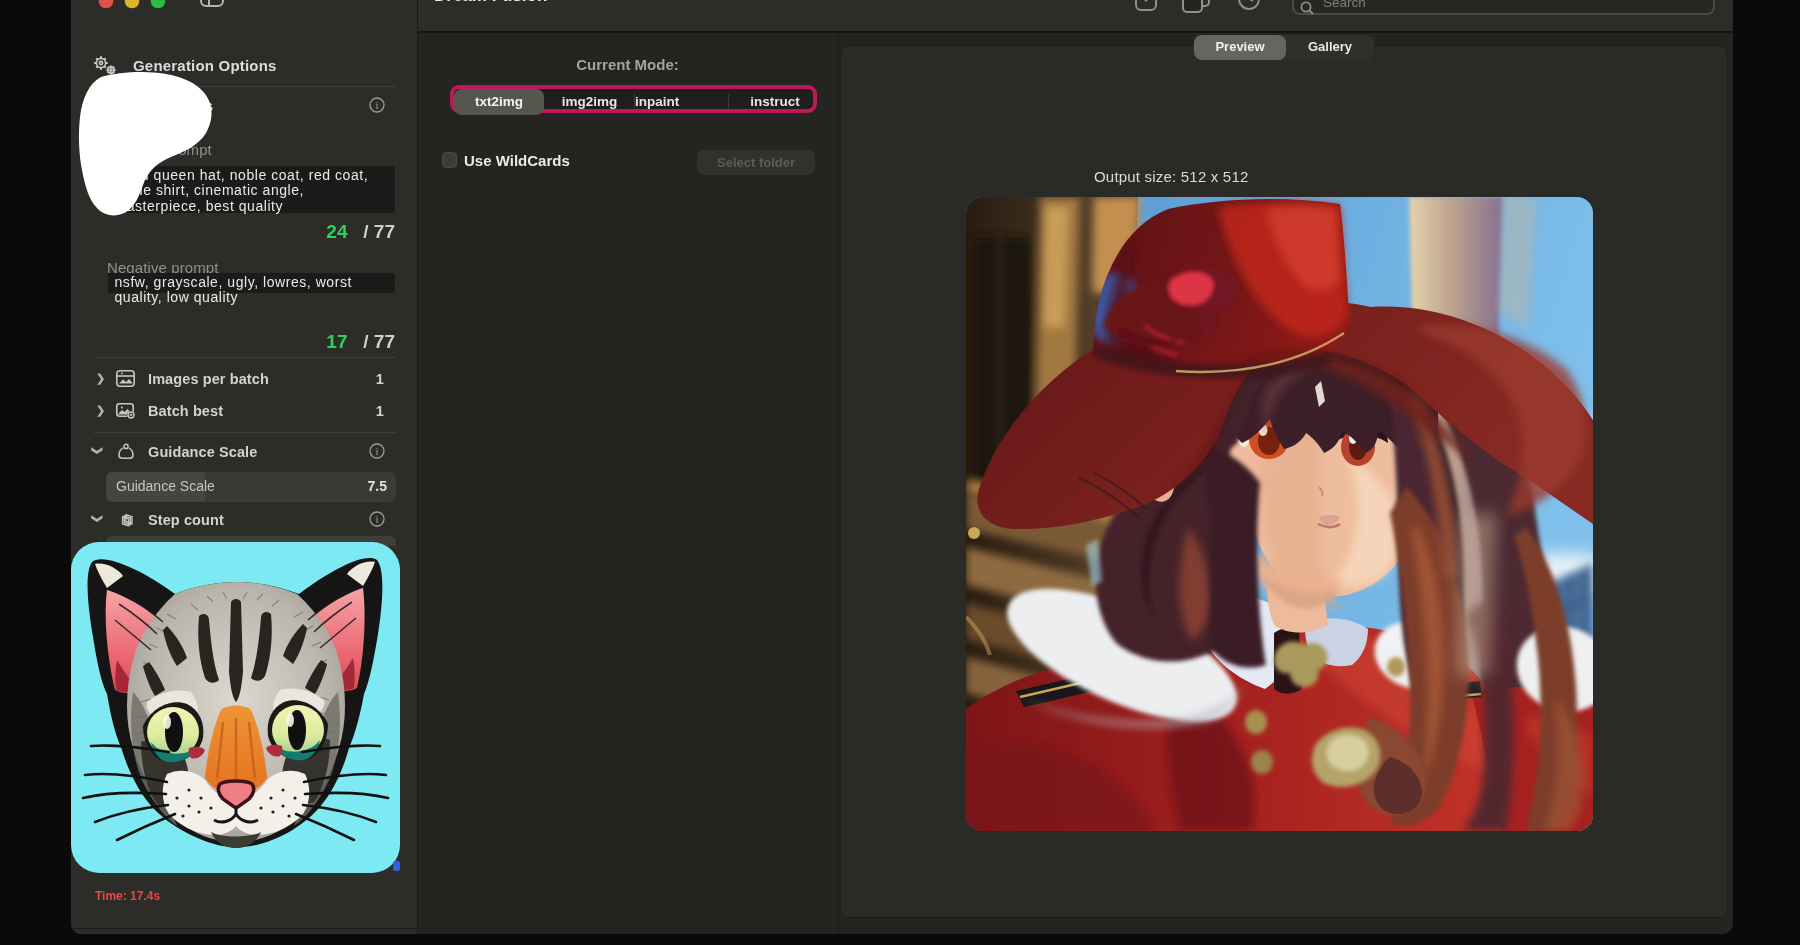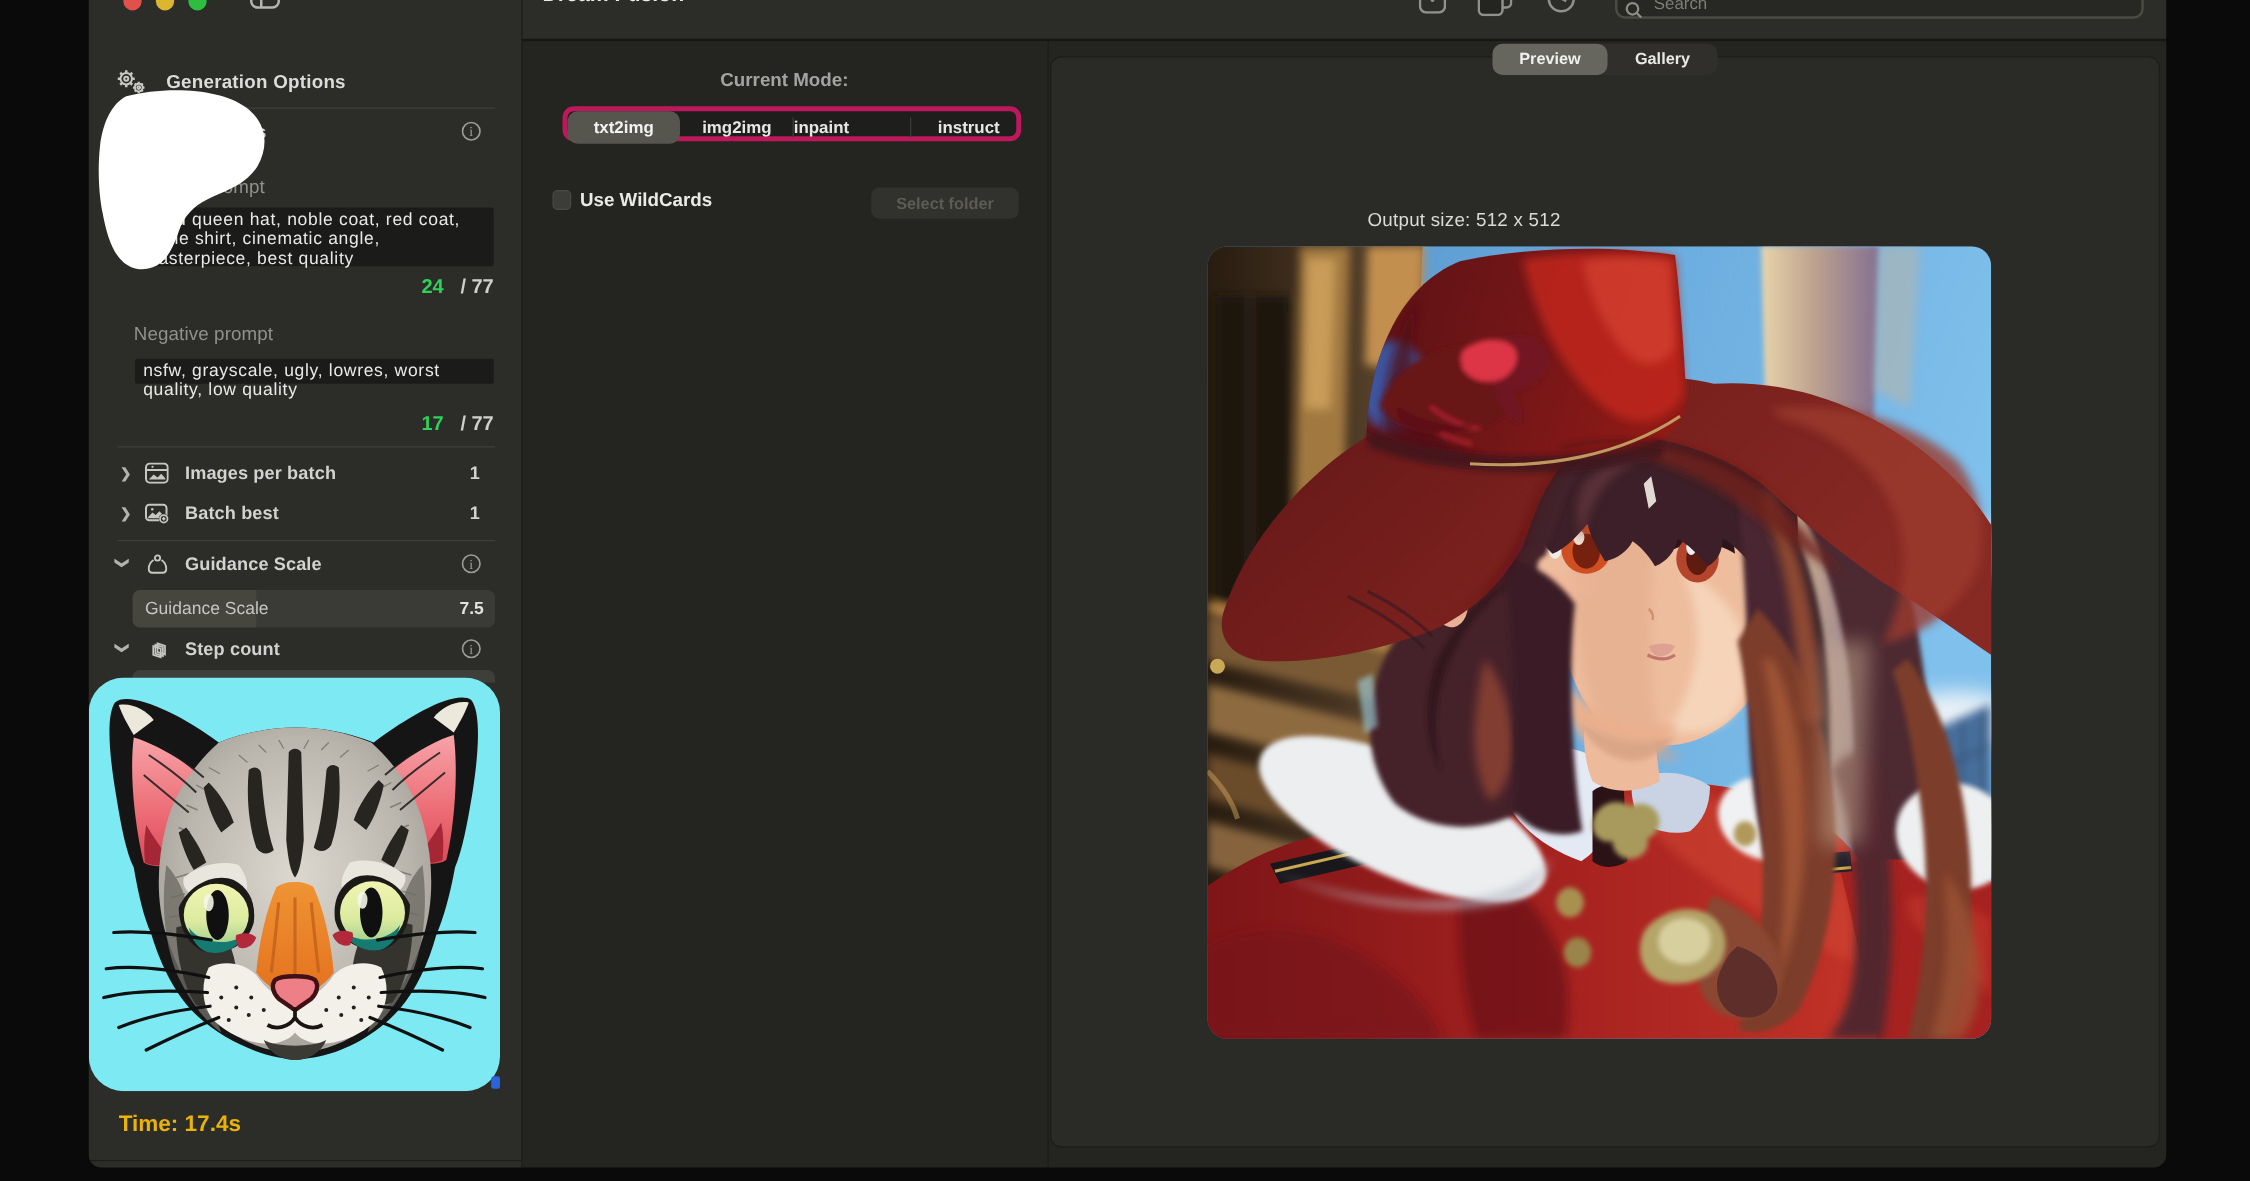--- a/index.html
+++ b/index.html
@@ -14,21 +14,21 @@
     background:#2c2c29; border-bottom:2px solid #161614; }
   #vdiv1 { position:absolute; left:346px; top:0; width:1px; height:934px; background:#1a1a18; }
   #vdiv2 { position:absolute; left:767px; top:33px; width:1px; height:901px; background:#1b1b19; }
   #panel { position:absolute; left:769px; top:45px; width:888px; height:873px;
     background:#2a2a26; border:1px solid #1d1d1b; border-radius:9px; }
   .lbl { color:#90908c; font-size:15px; letter-spacing:0.1px; }
   .rowtext { color:#d2d2d0; font-size:14.5px; font-weight:bold; letter-spacing:0.1px; }
   .tarea { position:absolute; left:36.5px; width:287px; background:#1b1b19;
     border-radius:2px; color:#e9e9e7; font-size:14px; letter-spacing:0.55px; line-height:15.4px;
     padding:2px 0 2px 7px; }
-  .cnt { position:absolute; width:324px; left:0; text-align:right; font-size:16px; font-weight:bold; color:#cfcfcd;}
+  .cnt { position:absolute; width:324px; left:0; text-align:right; font-size:19px; font-weight:bold; color:#cfcfcd;}
   .cnt b { color:#30d158; font-weight:bold; }
   .hdiv { position:absolute; left:23px; width:302px; height:1px; background:#3e3e3b; }
   .chev { position:absolute; color:#b2b2ae; font-size:11px; font-weight:bold; }
 </style>
 </head>
 <body>
 <div id="window">
   <div id="titlebar"></div>
   <div id="vdiv1"></div>
   <div id="vdiv2"></div>
@@ -315,21 +315,21 @@
     <svg class="abs" style="left:298px; top:97px;" width="16" height="16">
         <circle cx="8" cy="8" r="7" fill="none" stroke="#9c9c98" stroke-width="1.3"></circle>
         <text x="8" y="12" font-size="11" fill="#9c9c98" text-anchor="middle" font-family="Liberation Serif">i</text>
       </svg>
 
     <div class="abs lbl" style="left:36px; top:141px;">Positive prompt</div>
     <div class="tarea" style="top:166px; height:47px;">a red queen hat, noble coat, red coat,<br>noble shirt, cinematic angle,<br>masterpiece, best quality</div>
     <div class="cnt" style="top:221px;"><b>24</b>&nbsp;&nbsp; / 77</div>
 
     <div class="abs lbl" style="left:36px; top:259px;">Negative prompt</div>
-    <div class="tarea" style="top:287px; height:20px;">nsfw, grayscale, ugly, lowres, worst<br>quality, low quality</div>
+    <div class="tarea" style="top:273px; height:20px;">nsfw, grayscale, ugly, lowres, worst<br>quality, low quality</div>
     <div class="cnt" style="top:331px;"><b>17</b>&nbsp;&nbsp; / 77</div>
     <div class="hdiv" style="top:357px;"></div>
 
     <div class="chev" style="left:25px; top:372px;">❯</div>
     <svg class="abs" style="left:45px; top:370px;" width="19" height="17" viewBox="0 0 19 17">
       <rect x="0.8" y="0.8" width="17.4" height="15.4" rx="3.2" fill="none" stroke="#c6c6c2" stroke-width="1.6"></rect>
       <path d="M1 6 h17" stroke="#c6c6c2" stroke-width="1.6"></path>
       <path d="M3 13.5 L7 9.5 L10 12 L13 9 L16.2 12.5 V13.5 Z" fill="#c6c6c2"></path>
       <circle cx="6" cy="3.4" r="0.9" fill="#c6c6c2"></circle>
     </svg>
@@ -504,21 +504,21 @@
         <path d="M48,62 C60,70 74,80 86,92"></path>
           <path d="M44,78 C56,88 68,98 80,108"></path>
           <path d="M52,50 C64,58 78,68 92,80"></path>
         <path d="M281,60 C269,68 255,78 243,90"></path>
           <path d="M285,76 C273,86 261,96 249,106"></path>
           <path d="M277,48 C265,56 251,66 237,78"></path>
       </g>
     </svg>
     <div class="abs" style="left:322px; top:861px; width:7px; height:10px; background:#2c63dd; border-radius:2px;"></div>
     <div class="abs" style="left:0px; top:928px; width:346px; height:1px; background:#1c1c1a;"></div>
-    <div class="abs" style="left:24px; top:889px; font-size:18px; font-weight:bold; color:#eab308;">Time: 17.4s</div>
+    <div class="abs" style="left:24px; top:889px; font-size:12px; font-weight:bold; color:#ef4444;">Time: 17.4s</div>
 
     <svg class="abs" style="left:0px; top:60px;" width="230" height="170" viewBox="0 0 230 170">
       <path fill="#ffffff" d="M 30 17
         C 60 9, 105 10, 126 26
         C 143 39, 144 57, 135 73
         C 128 85, 113 92, 100 97
         C 86 103, 79 110, 74 120
         C 70 130, 67 142, 58 150
         C 48 158, 34 157, 26 148
         C 18 140, 14 126, 11 110

